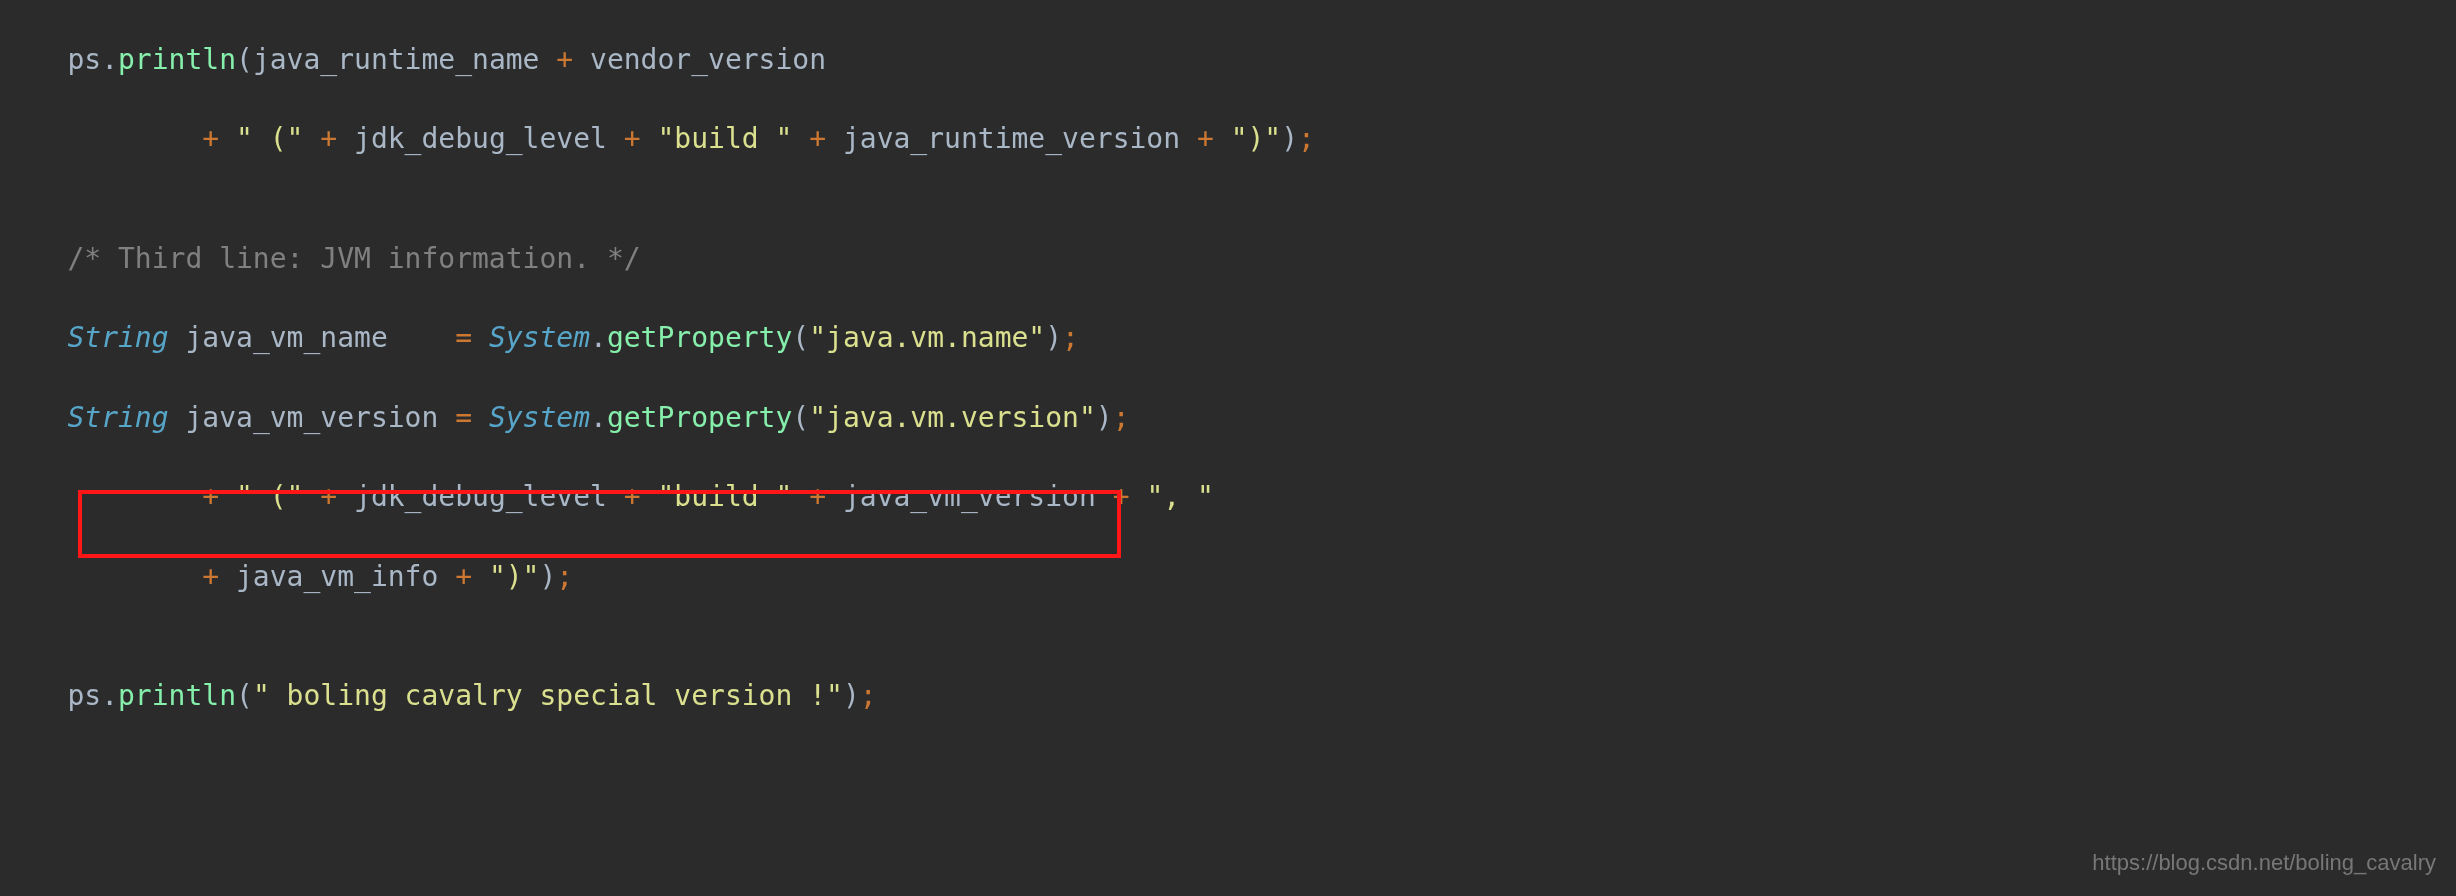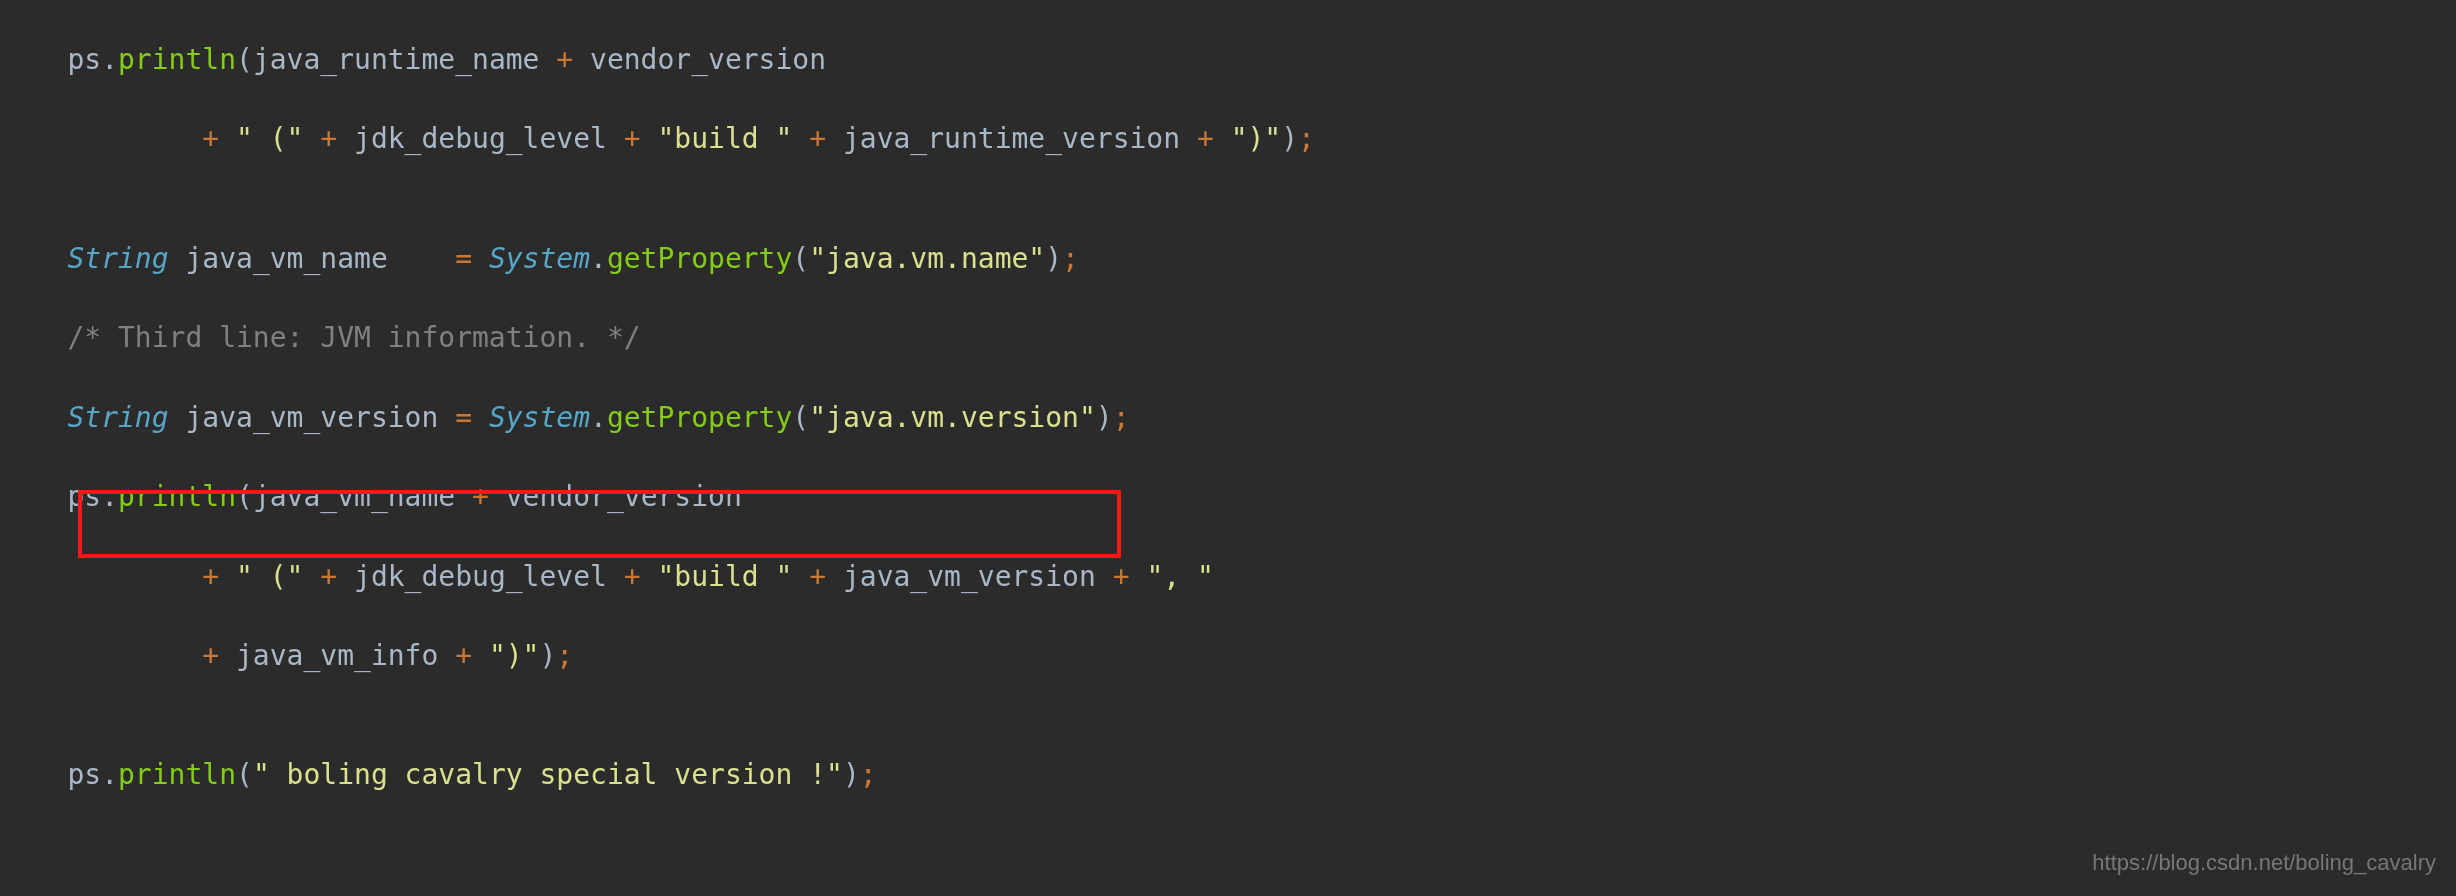--- a/index.html
+++ b/index.html
@@ -14,21 +14,21 @@
     height: 896px;
     overflow: hidden;
     position: relative;
   }
   .code {
     white-space: pre;
     padding: 0 0 0 0;
   }
   .ln { display: block; }
   .ident { color: #a9b7c6; margin-top: 16px; }
-  .method { color: #84cc16; }
+  .method { color: #86efac; }
   .plus { color: #cc7832; }
   .str { color: #dbe08f; }
   .comment { color: #808080; }
   .type { color: #57a6c9; font-style: italic; }
   .cls { color: #57a6c9; font-style: italic; }
   .punct { color: #a9b7c6; }
   .semi { color: #cc7832; }
   .assign { color: #cc7832; }
   .highlight-box {
     position: absolute;
@@ -50,24 +50,23 @@
     margin-left: 17px;
   }
 </style>
 </head>
 <body>
 
 <div class="code">
 <span class="ln"><span>    </span><span class="ident">ps</span><span class="punct">.</span><span class="method">println</span><span class="punct">(</span><span class="ident">java_runtime_name</span><span class="plus"> + </span><span class="ident">vendor_version</span></span>
 <span class="ln"><span>            </span><span class="plus">+ </span><span class="str">" ("</span><span class="plus"> + </span><span class="ident">jdk_debug_level</span><span class="plus"> + </span><span class="str">"build "</span><span class="plus"> + </span><span class="ident">java_runtime_version</span><span class="plus"> + </span><span class="str">")"</span><span class="punct">)</span><span class="semi">;</span></span>
 <span class="ln"><span></span></span>
+<span class="ln"><span>    </span><span class="comment">/* Third line: JVM information. */</span></span>
 <span class="ln"><span>    </span><span class="type">String</span><span class="ident"> java_vm_name    </span><span class="assign">= </span><span class="cls">System</span><span class="punct">.</span><span class="method">getProperty</span><span class="punct">(</span><span class="str">"java.vm.name"</span><span class="punct">)</span><span class="semi">;</span></span>
-<span class="ln"><span>    </span><span class="comment">/* Third line: JVM information. */</span></span>
 <span class="ln"><span>    </span><span class="type">String</span><span class="ident"> java_vm_version </span><span class="assign">= </span><span class="cls">System</span><span class="punct">.</span><span class="method">getProperty</span><span class="punct">(</span><span class="str">"java.vm.version"</span><span class="punct">)</span><span class="semi">;</span></span>
-<span class="ln"><span>    </span><span class="ident">ps</span><span class="punct">.</span><span class="method">println</span><span class="punct">(</span><span class="ident">java_vm_name</span><span class="plus"> + </span><span class="ident">vendor_version</span></span>
 <span class="ln"><span>            </span><span class="plus">+ </span><span class="str">" ("</span><span class="plus"> + </span><span class="ident">jdk_debug_level</span><span class="plus"> + </span><span class="str">"build "</span><span class="plus"> + </span><span class="ident">java_vm_version</span><span class="plus"> + </span><span class="str">", "</span></span>
 <span class="ln"><span>            </span><span class="plus">+ </span><span class="ident">java_vm_info</span><span class="plus"> + </span><span class="str">")"</span><span class="punct">)</span><span class="semi">;</span></span>
 <span class="ln"><span></span></span>
 <span class="ln"><span>    </span><span class="ident">ps</span><span class="punct">.</span><span class="method">println</span><span class="punct">(</span><span class="str">" boling cavalry special version !"</span><span class="punct">)</span><span class="semi">;</span></span>
 
 </div>
 
 <div class="highlight-box"></div>
 
 <div class="watermark">https://blog.csdn.net/boling_cavalry</div>

